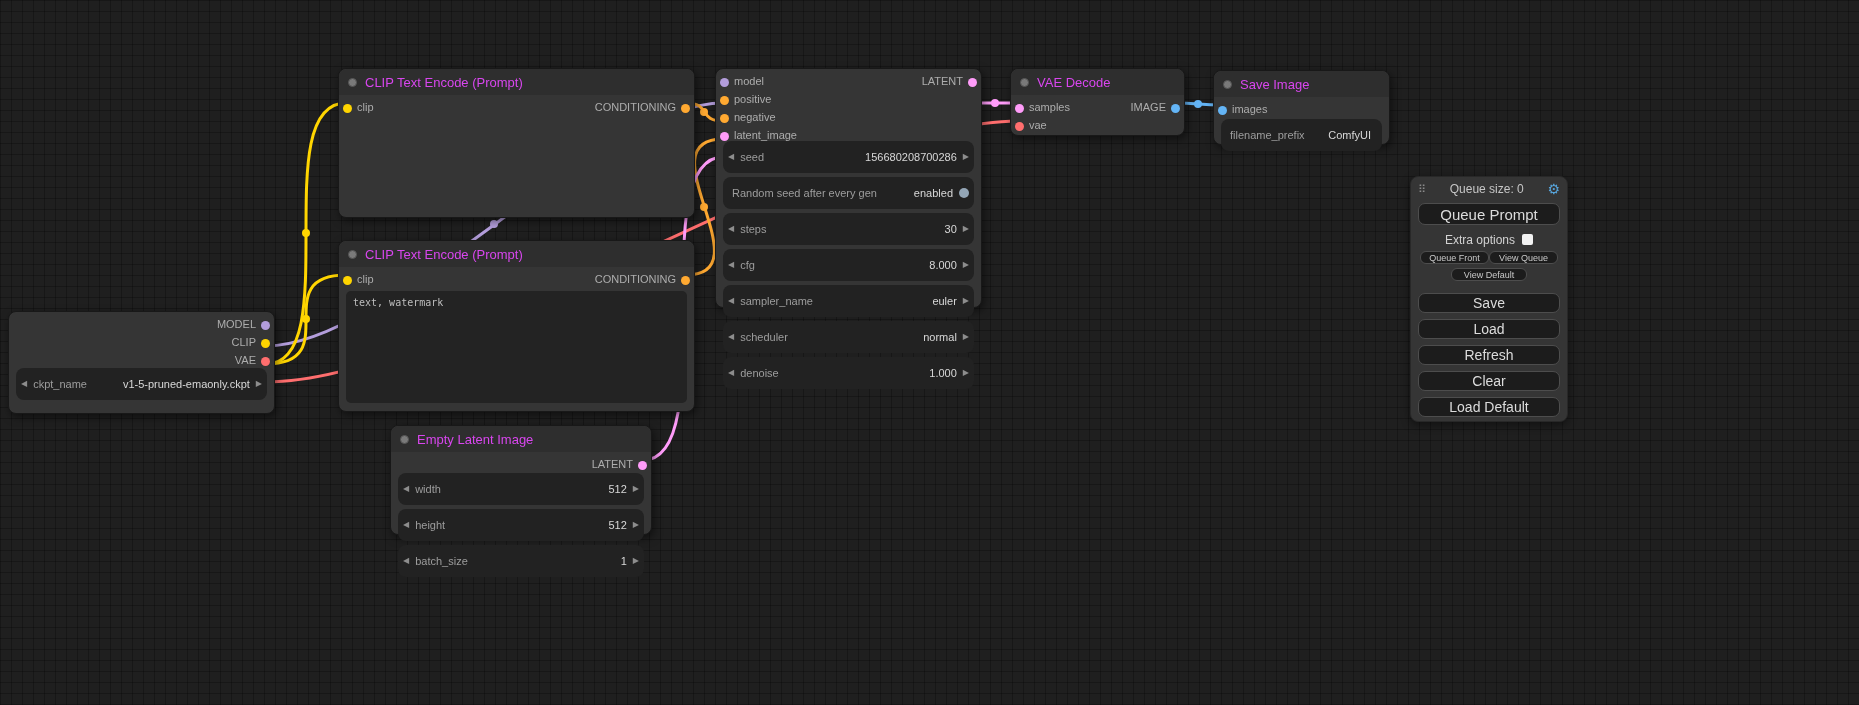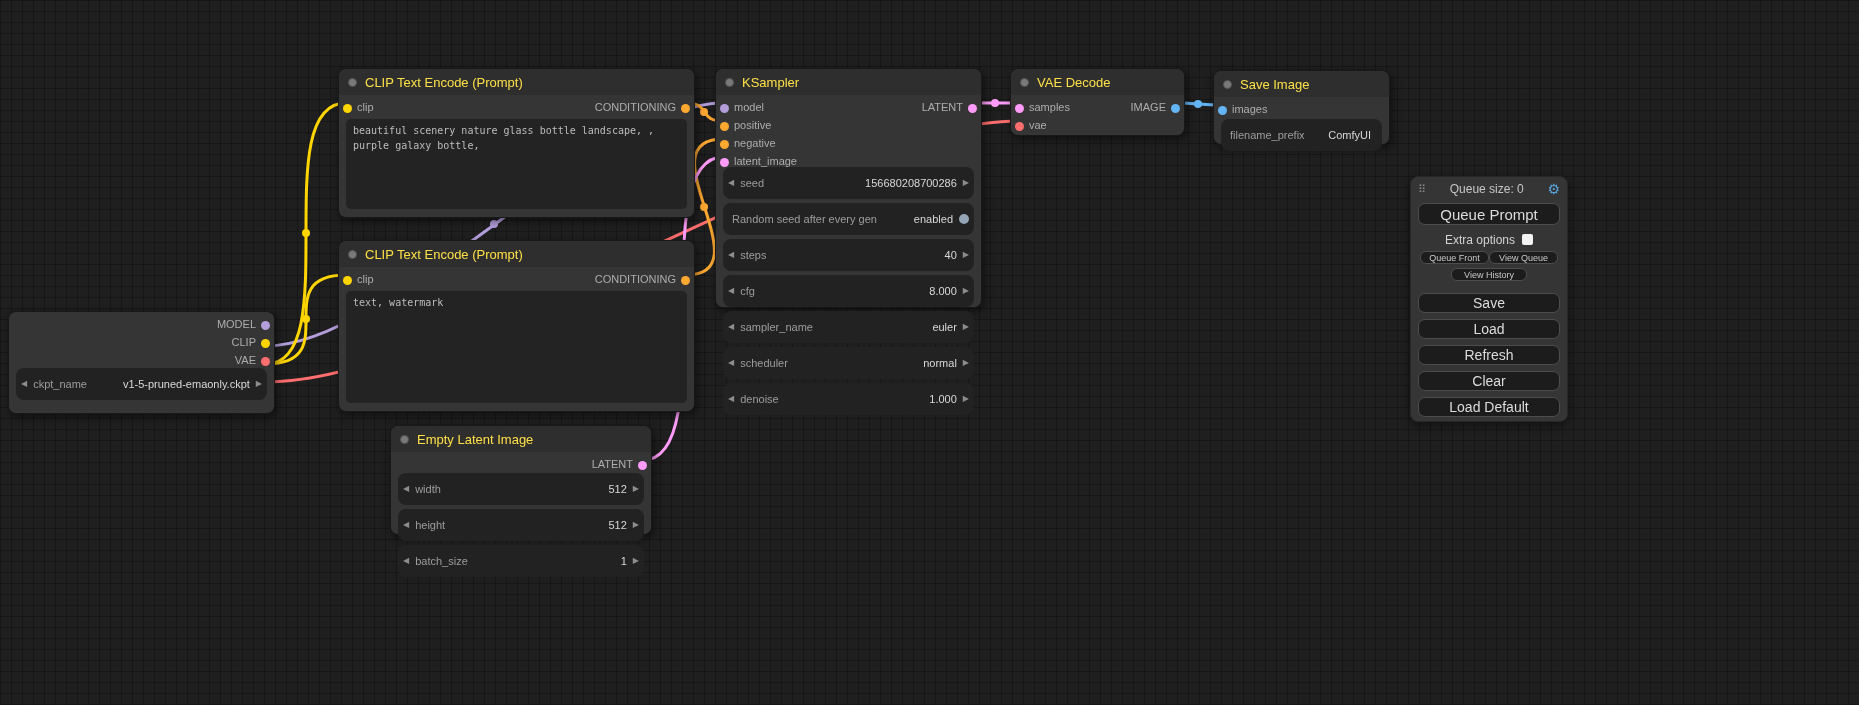--- a/index.html
+++ b/index.html
@@ -15,21 +15,21 @@
   }
   
   .links{position:absolute;inset:0;z-index:1;pointer-events:none}
   
   .node{position:absolute;z-index:2;background:#353535;border:1px solid #181818;
         border-radius:8px;box-shadow:2px 3px 9px rgba(0,0,0,.5)}
   .node-title{height:26px;display:flex;align-items:center;padding:0 9px;
         background:#2e2e2e;border-radius:8px 8px 0 0}
   .collapse-dot{width:9px;height:9px;border-radius:50%;background:#7a7a7a;
         border:1px solid #555;margin-right:8px;flex:none}
-  .t{font-size:13px;color:#fde047;white-space:nowrap}
+  .t{font-size:13px;color:#d946ef;white-space:nowrap}
   .row{display:flex;align-items:flex-end;height:18px;padding:0 4px}
   .dot{width:9px;height:9px;border-radius:50%;flex:none}
   .slot-label{font-size:11px;color:#adadad;margin:0 5px;white-space:nowrap}
   .spacer{flex:1}
   
   .widgets{padding:0}
   .widget{height:32px;margin:0 7px;background:#222;border-radius:8px;
         display:flex;align-items:center;padding:0 5px;font-size:11px}
   .widget+.widget{margin-top:4px}
   .warrow{font-size:8px;color:#8d8d8d;line-height:1;flex:none;cursor:pointer}
@@ -104,21 +104,20 @@
     <span class="collapse-dot"></span>
     <span class="t">CLIP Text Encode (Prompt)</span>
   </div>
   <div class="row">
     <span class="dot" style="background:#FFD500"></span>
     <span class="slot-label">clip</span>
     <span class="spacer"></span>
     <span class="slot-label">CONDITIONING</span>
     <span class="dot" style="background:#FFA931"></span>
   </div>
-  <div class="node-text">beautiful scenery nature glass bottle landscape, , purple galaxy bottle,</div>
 </div>
 
 <div class="node" id="node-clip-neg">
   <div class="node-title">
     <span class="collapse-dot"></span>
     <span class="t">CLIP Text Encode (Prompt)</span>
   </div>
   <div class="row">
     <span class="dot" style="background:#FFD500"></span>
     <span class="slot-label">clip</span>
@@ -181,24 +180,20 @@
     <div class="widget">
       <span class="warrow">◀</span>
       <span class="wlabel">batch_size</span>
       <span class="wvalue">1</span>
       <span class="warrow">▶</span>
     </div>
   </div>
 </div>
 
 <div class="node" id="node-ksampler">
-  <div class="node-title">
-    <span class="collapse-dot"></span>
-    <span class="t">KSampler</span>
-  </div>
   <div class="row">
     <span class="dot" style="background:#B39DDB"></span>
     <span class="slot-label">model</span>
     <span class="spacer"></span>
     <span class="slot-label">LATENT</span>
     <span class="dot" style="background:#FF9CF9"></span>
   </div>
   <div class="row">
     <span class="dot" style="background:#FFA931"></span>
     <span class="slot-label">positive</span>
@@ -219,21 +214,21 @@
       <span class="warrow">▶</span>
     </div>
     <div class="widget">
       <span class="wlabel" style="margin-left:4px">Random seed after every gen</span>
       <span class="wvalue">enabled</span>
       <span class="knob"></span>
     </div>
     <div class="widget">
       <span class="warrow">◀</span>
       <span class="wlabel">steps</span>
-      <span class="wvalue">40</span>
+      <span class="wvalue">30</span>
       <span class="warrow">▶</span>
     </div>
     <div class="widget">
       <span class="warrow">◀</span>
       <span class="wlabel">cfg</span>
       <span class="wvalue">8.000</span>
       <span class="warrow">▶</span>
     </div>
     <div class="widget">
       <span class="warrow">◀</span>
@@ -299,19 +294,19 @@
   </div>
   <button class="btn qp">Queue Prompt</button>
   <div class="extra">
     <span>Extra options</span>
     <span class="checkbox"></span>
   </div>
   <div class="small-row">
     <button class="btn small">Queue Front</button>
     <button class="btn small">View Queue</button>
   </div>
-  <button class="btn history">View History</button>
+  <button class="btn history">View Default</button>
   <button class="btn big gap">Save</button>
   <button class="btn big">Load</button>
   <button class="btn big">Refresh</button>
   <button class="btn big">Clear</button>
   <button class="btn big">Load Default</button>
 </div>
 
 </body></html>

